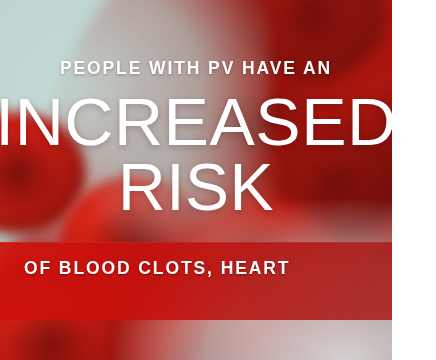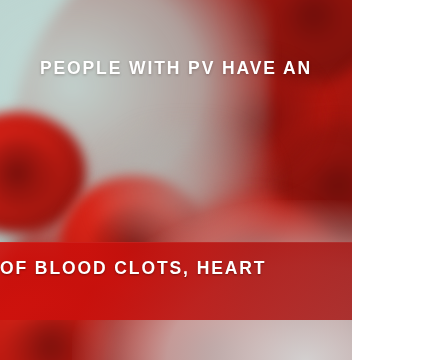--- a/index.html
+++ b/index.html
@@ -7,21 +7,21 @@
     margin: 0;
     padding: 0;
     background: #ffffff;
   }
   body {
     font-family: "Liberation Sans", sans-serif;
   }
 
   .poster {
     position: relative;
-    width: 352px;
+    width: 392px;
     height: 360px;
     overflow: hidden;
     background: #b9d2cd;
   }
 
   
   .bg {
     position: absolute;
     inset: 0;
     overflow: hidden;
@@ -194,21 +194,21 @@
     left: 0;
     right: 0;
     top: 13px;
     color: #ffffff;
     font-size: 17.5px;
     font-weight: bold;
     letter-spacing: 1.9px;
     line-height: 26px;
     text-shadow: 0 1px 2px rgba(70,6,5,0.55);
   }
-  .banner-text span { display: block; }
+  .banner-text span { display: block; margin-left: 24px; }
 </style>
 </head>
 <body>
 
 <div class="poster">
 
   <div class="bg">
     <div class="bg-base"></div>
     <div class="cell-mass"></div>
     <div class="cell-mass-2"></div>
@@ -228,20 +228,24 @@
     <div class="cell c9"></div>
 
     <div class="teal-glow-2"></div>
     <div class="bg-graywash"></div>
   </div>
 
   <div class="content">
 
     <div class="eyebrow">PEOPLE WITH PV HAVE AN</div>
 
+    <div class="headline">
+      <span class="line-1">INCREASED</span>
+      <span class="line-2">RISK</span>
+    </div>
 
   </div>
 
   <div class="banner">
     <div class="banner-text">
       <span>OF BLOOD CLOTS, HEART</span>
     </div>
   </div>
 
 </div>

